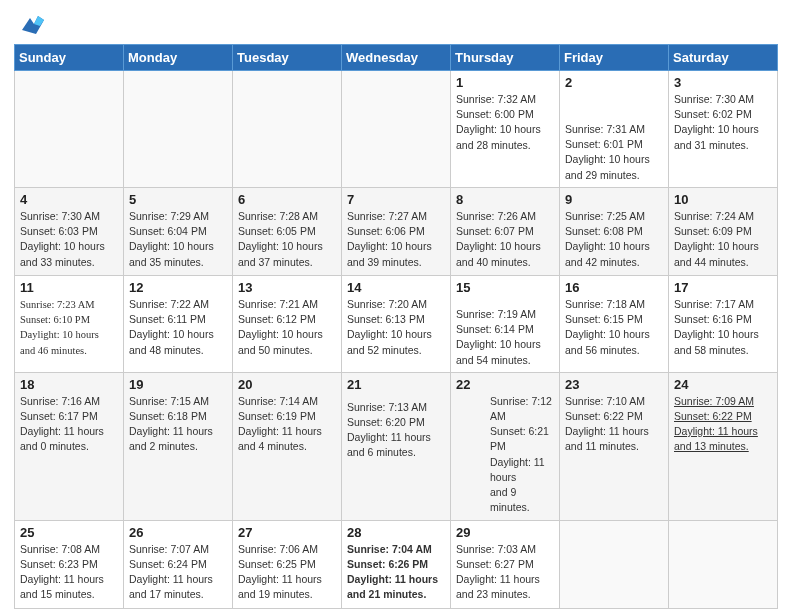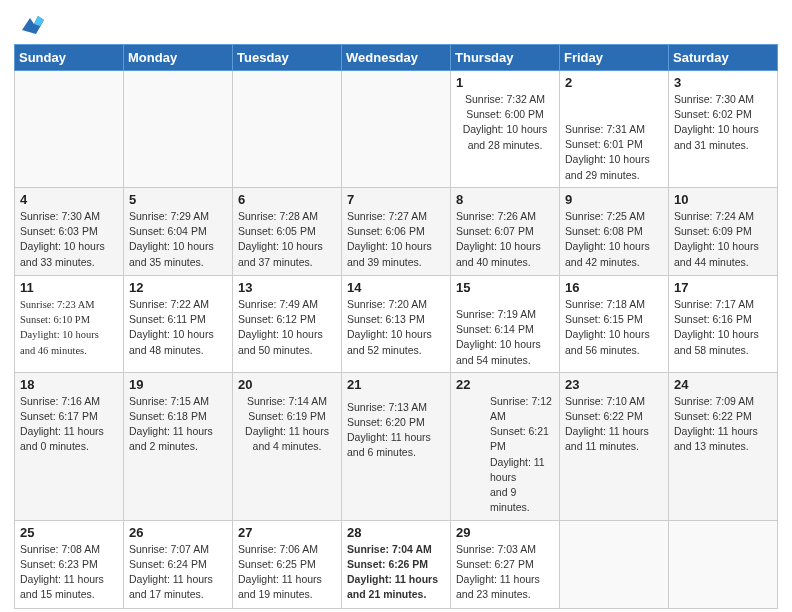--- a/index.html
+++ b/index.html
@@ -121,21 +121,21 @@
         </tr>
     </thead>
     <tbody id="cal-body">
     <tr>
           <td class="empty"></td>
           <td class="empty"></td>
           <td class="empty"></td>
           <td class="empty"></td>
           <td>
             <span class="day-number">1</span>
-            <div class="day-info" style="white-space: pre-line; text-align: center;">Sunrise: 7:32 AM
+            <div class="day-info" style="white-space: pre-line;">Sunrise: 7:32 AM
 Sunset: 6:00 PM
 Daylight: 10 hours
 and 28 minutes.</div>
           </td>
           <td>
             <span class="day-number">2</span>
             <div class="day-info" style="white-space: pre-line; margin-top: 32px;">Sunrise: 7:31 AM
 Sunset: 6:01 PM
 Daylight: 10 hours
 and 29 minutes.</div>
@@ -209,21 +209,21 @@
           </td>
           <td>
             <span class="day-number">12</span>
             <div class="day-info" style="white-space: pre-line;">Sunrise: 7:22 AM
 Sunset: 6:11 PM
 Daylight: 10 hours
 and 48 minutes.</div>
           </td>
           <td>
             <span class="day-number">13</span>
-            <div class="day-info" style="white-space: pre-line;">Sunrise: 7:49 AM
+            <div class="day-info" style="white-space: pre-line;">Sunrise: 7:21 AM
 Sunset: 6:12 PM
 Daylight: 10 hours
 and 50 minutes.</div>
           </td>
           <td>
             <span class="day-number">14</span>
             <div class="day-info" style="white-space: pre-line;">Sunrise: 7:20 AM
 Sunset: 6:13 PM
 Daylight: 10 hours
 and 52 minutes.</div>
@@ -260,21 +260,21 @@
           </td>
           <td>
             <span class="day-number">19</span>
             <div class="day-info" style="white-space: pre-line;">Sunrise: 7:15 AM
 Sunset: 6:18 PM
 Daylight: 11 hours
 and 2 minutes.</div>
           </td>
           <td>
             <span class="day-number">20</span>
-            <div class="day-info" style="white-space: pre-line; text-align: center;">Sunrise: 7:14 AM
+            <div class="day-info" style="white-space: pre-line;">Sunrise: 7:14 AM
 Sunset: 6:19 PM
 Daylight: 11 hours
 and 4 minutes.</div>
           </td>
           <td>
             <span class="day-number">21</span>
             <div class="day-info" style="white-space: pre-line; margin-top: 8px;">Sunrise: 7:13 AM
 Sunset: 6:20 PM
 Daylight: 11 hours
 and 6 minutes.</div>
@@ -288,21 +288,21 @@
           </td>
           <td>
             <span class="day-number">23</span>
             <div class="day-info" style="white-space: pre-line;">Sunrise: 7:10 AM
 Sunset: 6:22 PM
 Daylight: 11 hours
 and 11 minutes.</div>
           </td>
           <td>
             <span class="day-number">24</span>
-            <div class="day-info" style="white-space: pre-line;">Sunrise: 7:09 AM
+            <div class="day-info" style="white-space: pre-line; text-decoration: underline;">Sunrise: 7:09 AM
 Sunset: 6:22 PM
 Daylight: 11 hours
 and 13 minutes.</div>
           </td>
         </tr>
         <tr>
           <td>
             <span class="day-number">25</span>
             <div class="day-info" style="white-space: pre-line;">Sunrise: 7:08 AM
 Sunset: 6:23 PM

